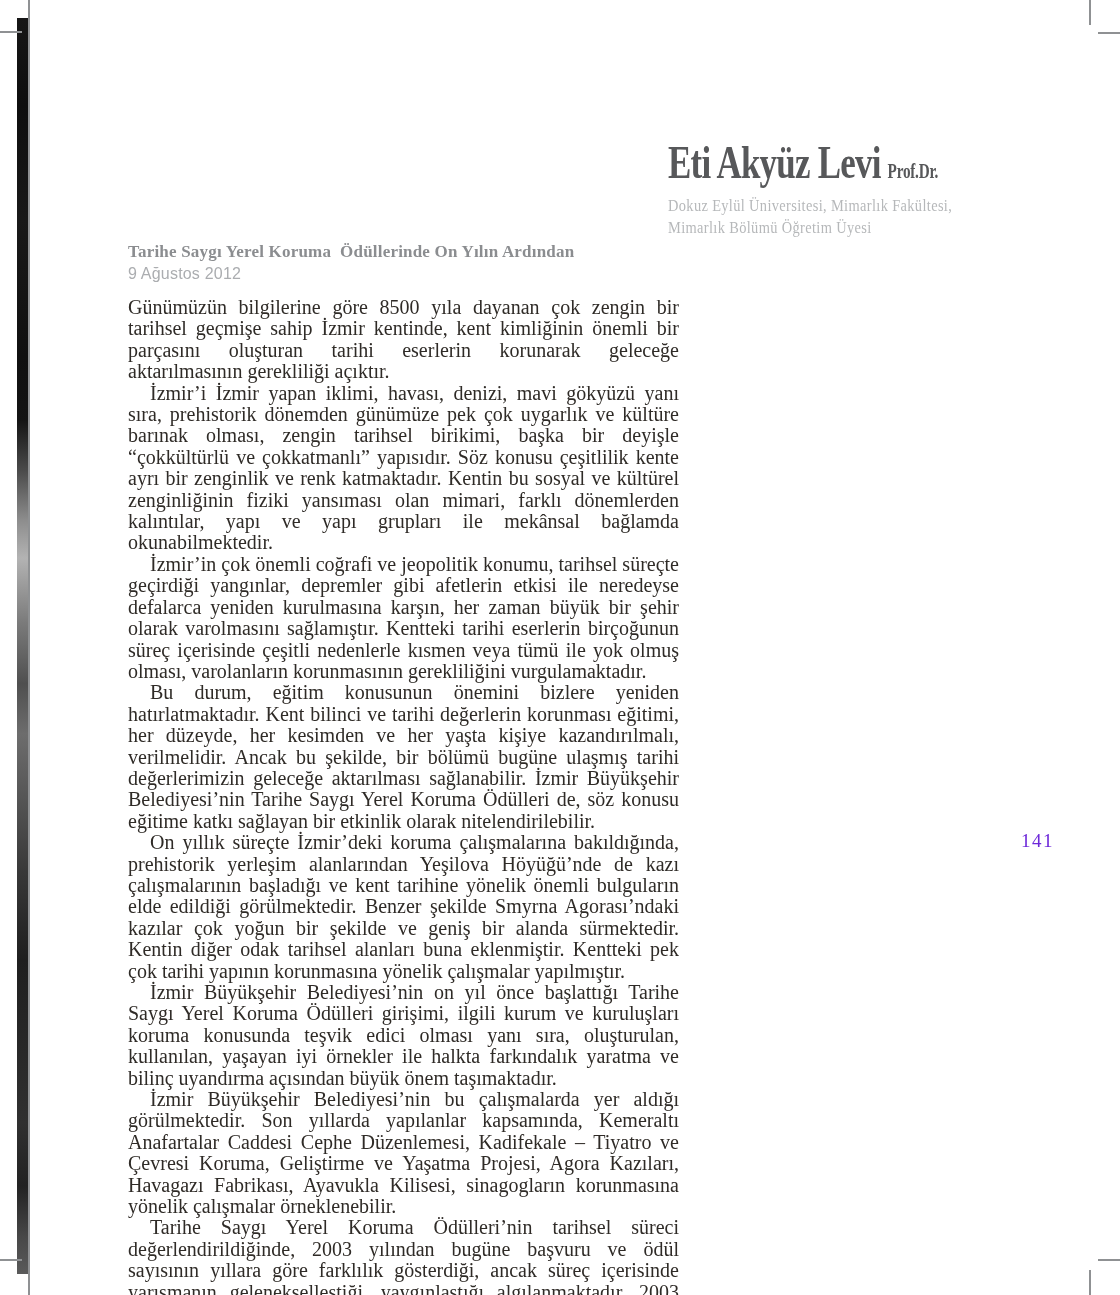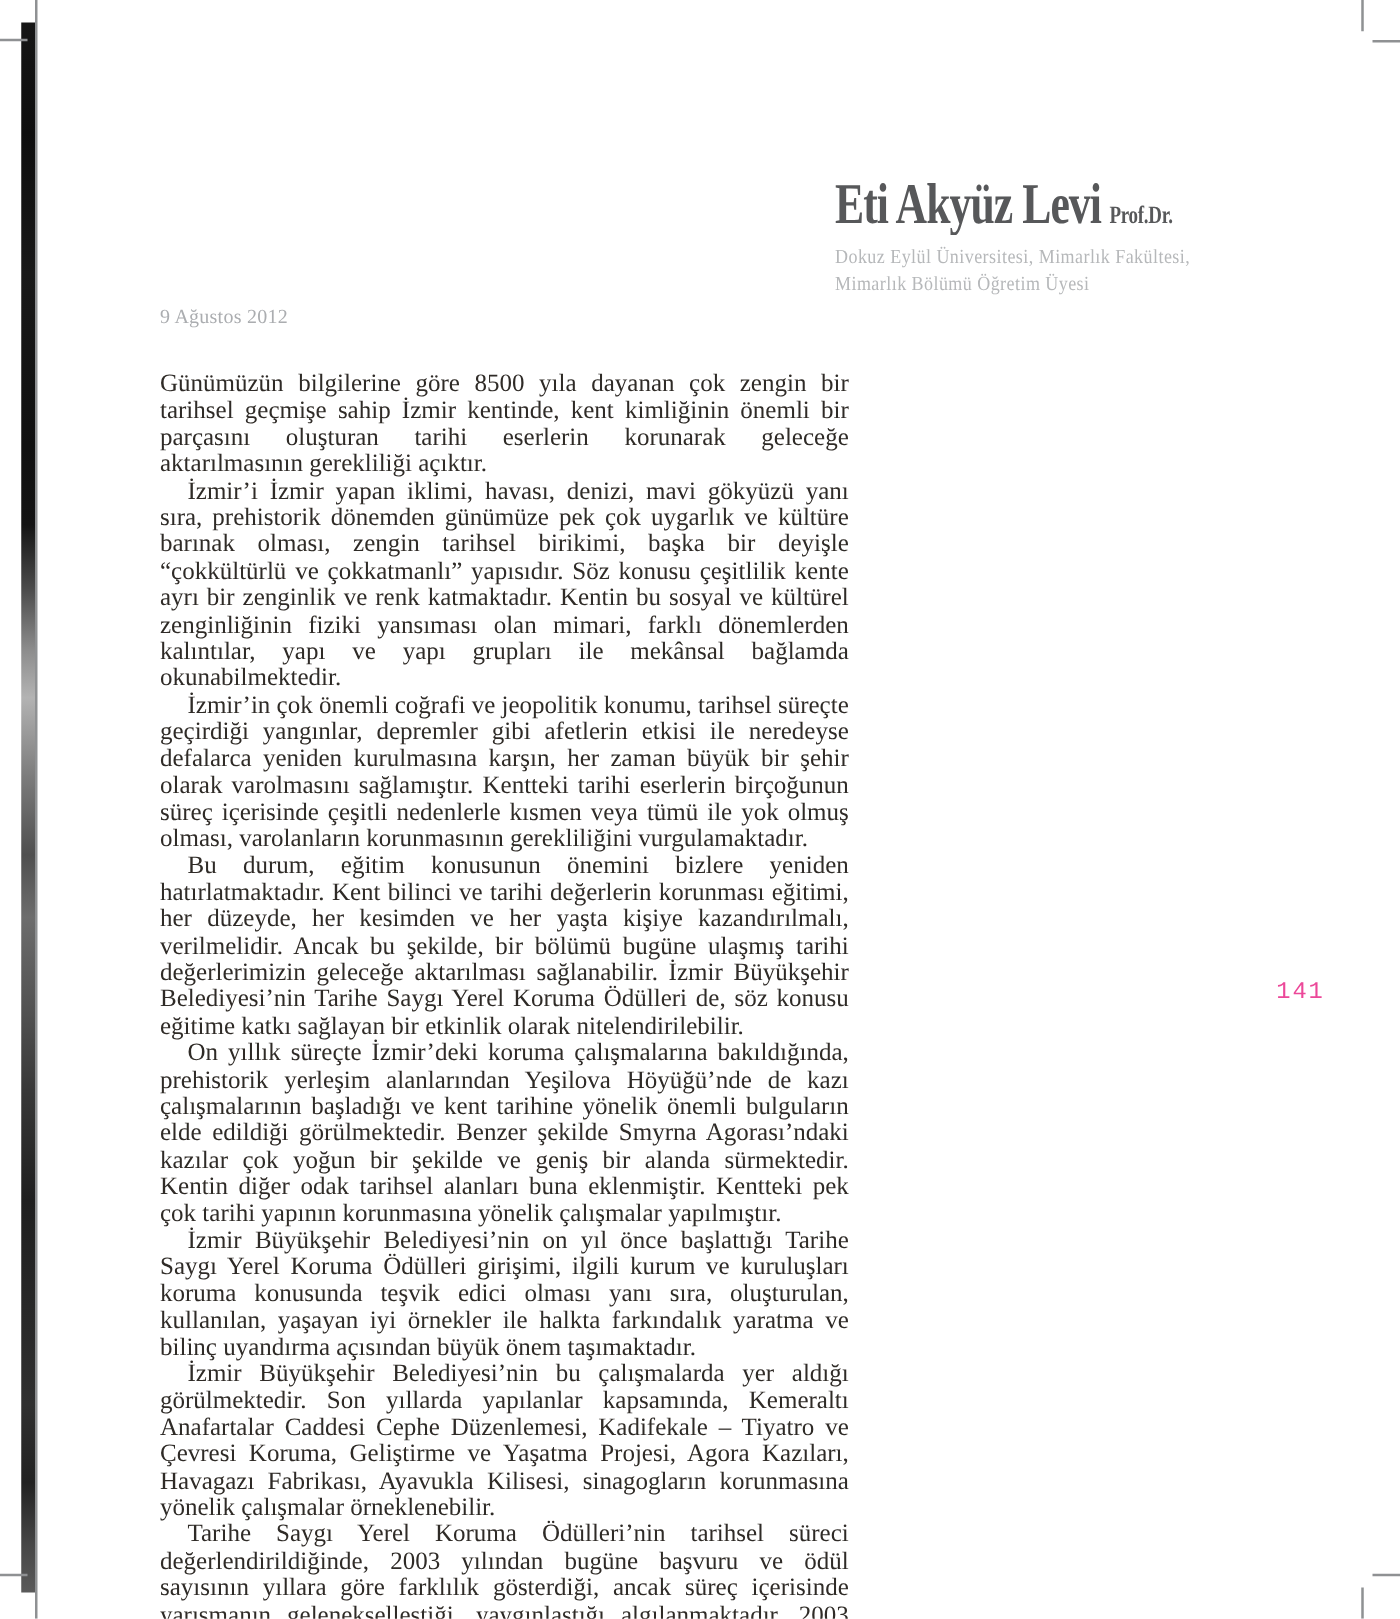--- a/index.html
+++ b/index.html
@@ -65,40 +65,40 @@
 
   
   .article-head { position: absolute; left: 128px; top: 242px; }
   .article-title {
     font-family: "Liberation Serif", serif;
     font-weight: bold; font-size: 17px; color: #8b8d90;
     letter-spacing: 0.2px; white-space: pre-wrap;
   }
   .article-date {
     margin-top: 3px;
-    font-family: Liberation Serif, serif;
+    font-family: Liberation Sans, sans-serif;
     font-size: 16px; color: #abadb0; letter-spacing: 0.2px;
   }
 
   
   .body-copy {
     position: absolute; left: 128px; top: 297px; width: 551px;
     font-family: Liberation Serif, serif;
     font-size: 20px; line-height: 21.4px; color: #2f2b27;
     text-align: justify;
     hyphens: auto; -webkit-hyphens: auto;
   }
   .body-copy p { margin: 0; padding: 0; text-indent: 22px; }
   .body-copy p:first-child { text-indent: 0; }
 
   
   .page-number {
-    position: absolute; left: 1021px; top: 782px;
-    font-family: Liberation Mono, monospace;
-    font-size: 19px; color: #ec4899; letter-spacing: 1.5px;
+    position: absolute; left: 1021px; top: 830px;
+    font-family: Liberation Serif, serif;
+    font-size: 19px; color: #6d28d9; letter-spacing: 1.5px;
   }
 </style>
 </head>
 <body>
 
 <div class="edge-strip"></div>
 <div class="vline-left"></div>
 <div class="crop tl-h"></div>
 <div class="crop tr-v"></div>
 <div class="crop tr-h"></div>
@@ -111,20 +111,21 @@
     <span class="author-name">Eti Akyüz Levi</span>
     <span class="author-suffix">Prof.Dr.</span>
   </div>
   <div class="author-affiliation">
     <div>Dokuz Eylül Üniversitesi, Mimarlık Fakültesi,</div>
     <div>Mimarlık Bölümü Öğretim Üyesi</div>
   </div>
 </div>
 
 <div class="article-head">
+  <div class="article-title">Tarihe Saygı Yerel Koruma  Ödüllerinde On Yılın Ardından</div>
   <div class="article-date">9 Ağustos 2012</div>
 </div>
 
 <div class="body-copy" lang="tr">
     <p>Günümüzün bilgilerine göre 8500 yıla dayanan çok zengin bir tarihsel geçmişe sahip İzmir kentinde, kent kimliğinin önemli bir parçasını oluşturan tarihi eserlerin korunarak geleceğe aktarılmasının gerekliliği açıktır.</p>
     <p>İzmir’i İzmir yapan iklimi, havası, denizi, mavi gökyüzü yanı sıra, prehistorik dönemden günümüze pek çok uygarlık ve kültüre barınak olması, zengin tarihsel birikimi, başka bir deyişle “çokkültürlü ve çokkatmanlı” yapısıdır. Söz konusu çeşitlilik kente ayrı bir zenginlik ve renk katmaktadır. Kentin bu sosyal ve kültürel zenginliğinin fiziki yansıması olan mimari, farklı dönemlerden kalıntılar, yapı ve yapı grupları ile mekânsal bağlamda okunabilmektedir.</p>
     <p>İzmir’in çok önemli coğrafi ve jeopolitik konumu, tarihsel süreçte geçirdiği yangınlar, depremler gibi afetlerin etkisi ile neredeyse defalarca yeniden kurulmasına karşın, her zaman büyük bir şehir olarak varolmasını sağlamıştır. Kentteki tarihi eserlerin birçoğunun süreç içerisinde çeşitli nedenlerle kısmen veya tümü ile yok olmuş olması, varolanların korunmasının gerekliliğini vurgulamaktadır.</p>
     <p>Bu durum, eğitim konusunun önemini bizlere yeniden hatırlatmaktadır. Kent bilinci ve tarihi değerlerin korunması eğitimi, her düzeyde, her kesimden ve her yaşta kişiye kazandırılmalı, verilmelidir. Ancak bu şekilde, bir bölümü bugüne ulaşmış tarihi değerlerimizin geleceğe aktarılması sağlanabilir. İzmir Büyükşehir Belediyesi’nin Tarihe Saygı Yerel Koruma Ödülleri de, söz konusu eğitime katkı sağlayan bir etkinlik olarak nitelendirilebilir.</p>
     <p>On yıllık süreçte İzmir’deki koruma çalışmalarına bakıldığında, prehistorik yerleşim alanlarından Yeşilova Höyüğü’nde de kazı çalışmalarının başladığı ve kent tarihine yönelik önemli bulguların elde edildiği görülmektedir. Benzer şekilde Smyrna Agorası’ndaki kazılar çok yoğun bir şekilde ve geniş bir alanda sürmektedir. Kentin diğer odak tarihsel alanları buna eklenmiştir. Kentteki pek çok tarihi yapının korunmasına yönelik çalışmalar yapılmıştır.</p>
     <p>İzmir Büyükşehir Belediyesi’nin on yıl önce başlattığı Tarihe Saygı Yerel Koruma Ödülleri girişimi, ilgili kurum ve kuruluşları koruma konusunda teşvik edici olması yanı sıra, oluşturulan, kullanılan, yaşayan iyi örnekler ile halkta farkındalık yaratma ve bilinç uyandırma açısından büyük önem taşımaktadır.</p>

